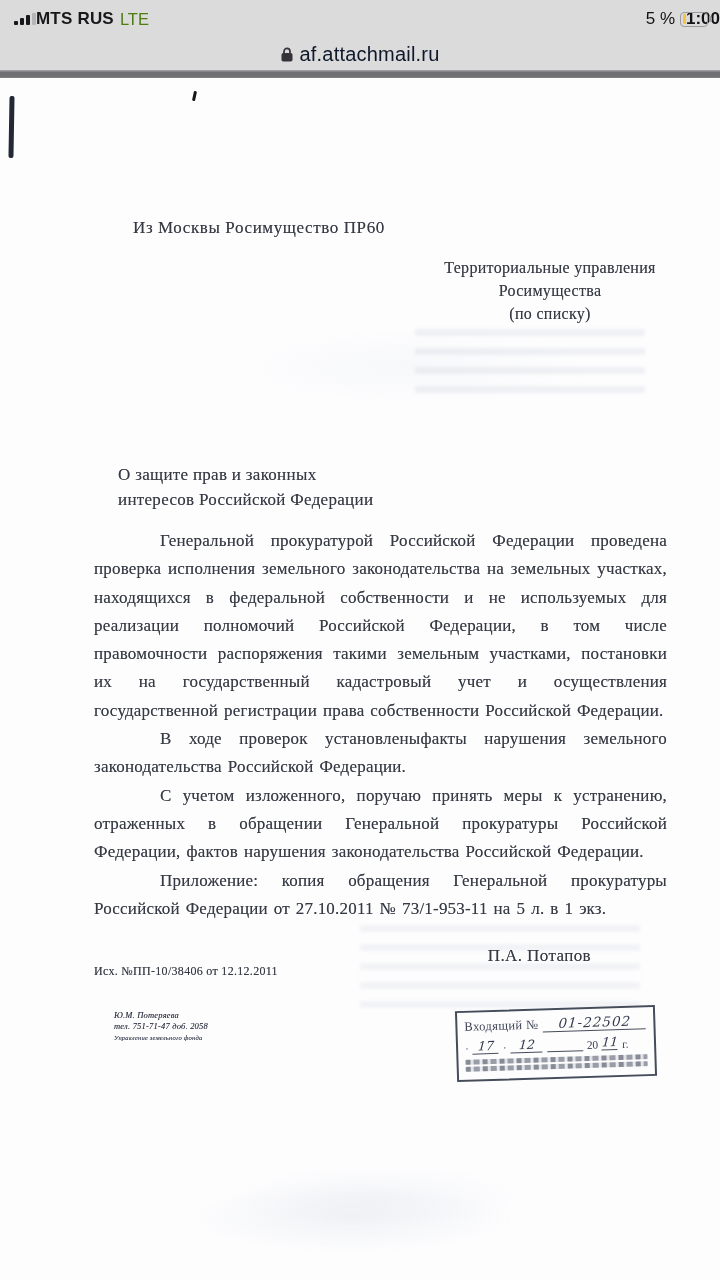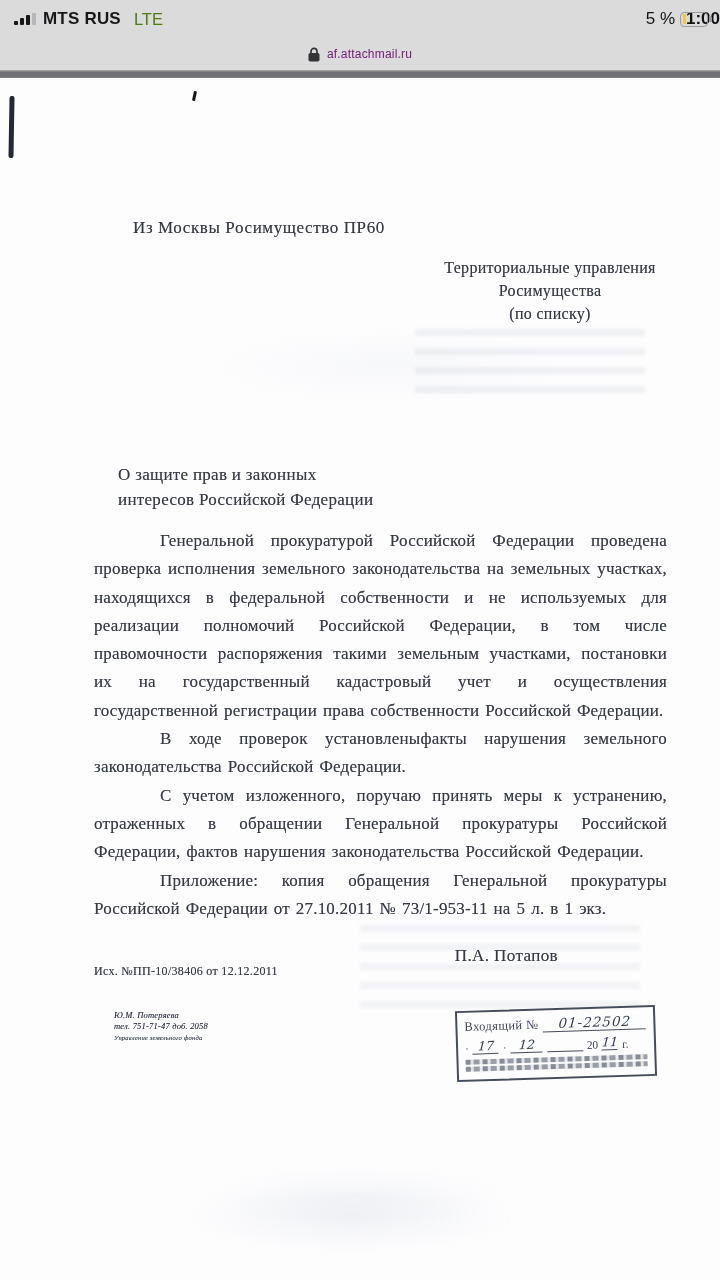--- a/index.html
+++ b/index.html
@@ -4,48 +4,48 @@
 <style>
   html,body{margin:0;padding:0;}
   body{
     width:720px;height:1280px;overflow:hidden;position:relative;
     background:#fdfdfd;font-family:"Liberation Sans",sans-serif;
     -webkit-font-smoothing:antialiased;
   }
   
   .chrome{position:absolute;top:0;left:0;width:720px;height:72px;background:#dbdbdc;}
   .statusbar{position:absolute;top:0;left:0;right:0;height:38px;display:flex;align-items:center;}
-  .sb-left{position:absolute;left:14px;top:0;height:38px;display:flex;align-items:center;gap:7px;}
+  .sb-left{position:absolute;left:14px;top:0;height:38px;display:flex;align-items:center;}
   .signal{display:inline-flex;align-items:flex-end;gap:2px;height:12px;}
   .signal i{display:block;width:4px;border-radius:1px;background:#17171a;}
   .signal i:nth-child(1){height:4px;}
   .signal i:nth-child(2){height:7px;}
   .signal i:nth-child(3){height:10px;}
   .signal i:nth-child(4){height:12px;background:#b6b6ba;}
   .carrier{font-size:17px;font-weight:600;color:#18181a;letter-spacing:.2px;}
   .nettype{font-size:16.5px;font-weight:400;color:#4d7c0f;margin-left:6px;}
   .sb-center{position:absolute;left:0;right:0;top:0;height:38px;display:flex;align-items:center;justify-content:flex-end;}
   .clock{font-size:17px;font-weight:600;color:#131315;}
   .sb-right{position:absolute;right:12px;top:0;height:38px;display:flex;align-items:center;gap:5px;}
   .battpct{font-size:17px;color:#131315;}
   .battery{position:relative;display:inline-block;width:26px;height:13px;border:1.5px solid #9b9b9f;border-radius:4px;}
   .batt-fill{position:absolute;left:1.5px;top:1.5px;bottom:1.5px;width:3px;background:#f2c63e;border-radius:1px;}
   .batt-nub{position:absolute;right:-4.5px;top:3.5px;width:2.5px;height:6px;background:#9b9b9f;border-radius:0 2px 2px 0;}
   .urlbar{position:absolute;top:38px;left:0;right:0;height:32px;display:flex;align-items:center;justify-content:center;gap:7px;}
   .lock{display:inline-flex;margin-top:1px;}
-  .url{font-size:12px;color:#701a75;letter-spacing:.2px;}
+  .url{font-size:20px;color:#0f172a;letter-spacing:.2px;}
   .chrome-sep{position:absolute;top:70px;left:0;width:720px;height:8px;background:linear-gradient(#a9a9ab,#6f7074 30%,#6f7074 85%,#8a8a8d);}
   
   .page{
     position:absolute;top:78px;left:0;width:616px;height:1202px;
     background:
       radial-gradient(ellipse 260px 55px at 63% 24%, rgba(170,180,198,.07), transparent 70%),
       radial-gradient(ellipse 220px 45px at 58% 93%, rgba(170,180,198,.09), transparent 70%),
       #fdfdfe;
-    font-family:"Liberation Serif",serif;color:#363a44;
+    font-family:"Liberation Serif",serif;color:#363a44;padding-left:33px;
   }
   .scan{position:absolute;z-index:2;text-shadow:0 0 .6px rgba(54,58,68,.55);}
   .artifact-line{position:absolute;left:9px;top:18px;width:5px;height:62px;background:#232835;border-radius:2px;transform:rotate(1deg);z-index:2;}
   .tick-mark{position:absolute;left:193px;top:13px;width:3px;height:10px;background:#15151a;border-radius:1px;transform:rotate(12deg);z-index:2;}
   .sender{left:133px;top:140px;font-size:17px;letter-spacing:.6px;}
   .recipient{left:438px;top:178px;width:224px;text-align:center;font-size:16px;line-height:23px;letter-spacing:.3px;}
   .subject{left:118px;top:384px;font-size:17px;line-height:25px;letter-spacing:.3px;}
   .body-text{left:94px;top:449px;width:573px;font-size:17px;line-height:28.3px;text-align:justify;word-spacing:1.5px;letter-spacing:.2px;}
   .body-text p{margin:0;text-indent:66px;}
   .signature{top:868px;right:58px;left:auto;font-size:17px;letter-spacing:.4px;}

